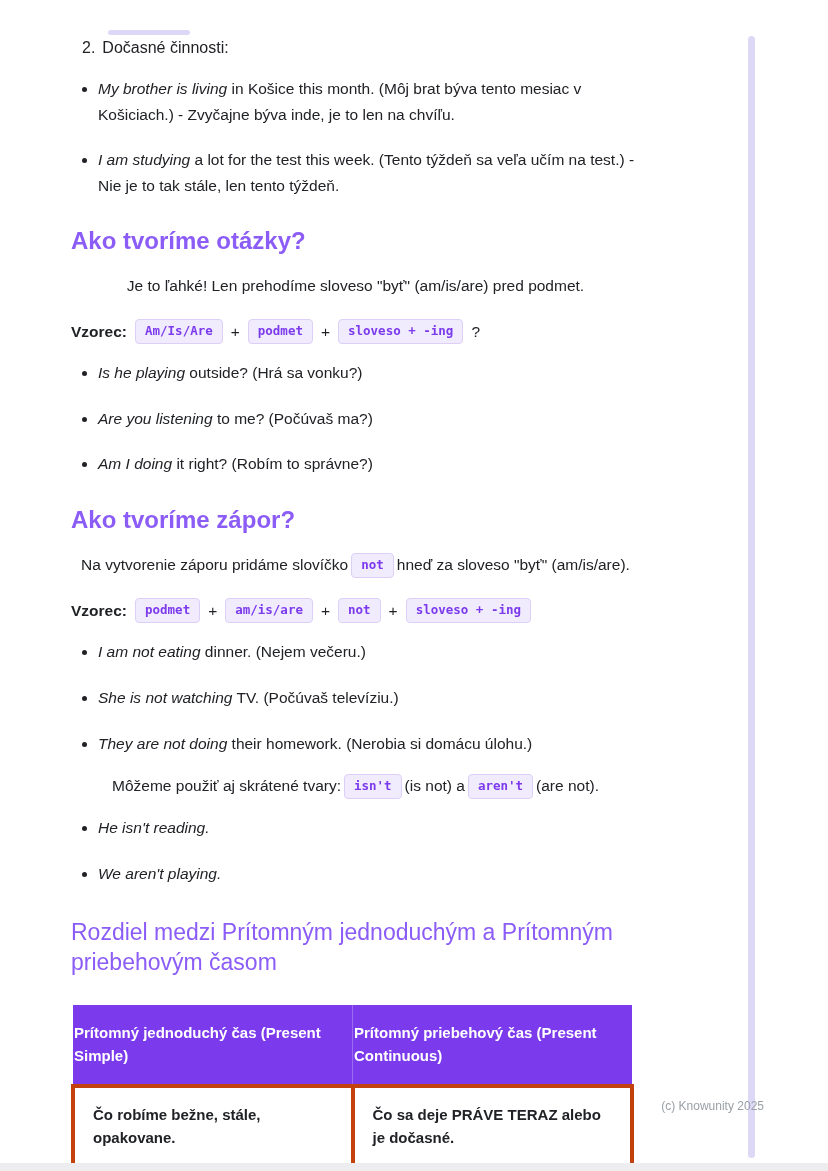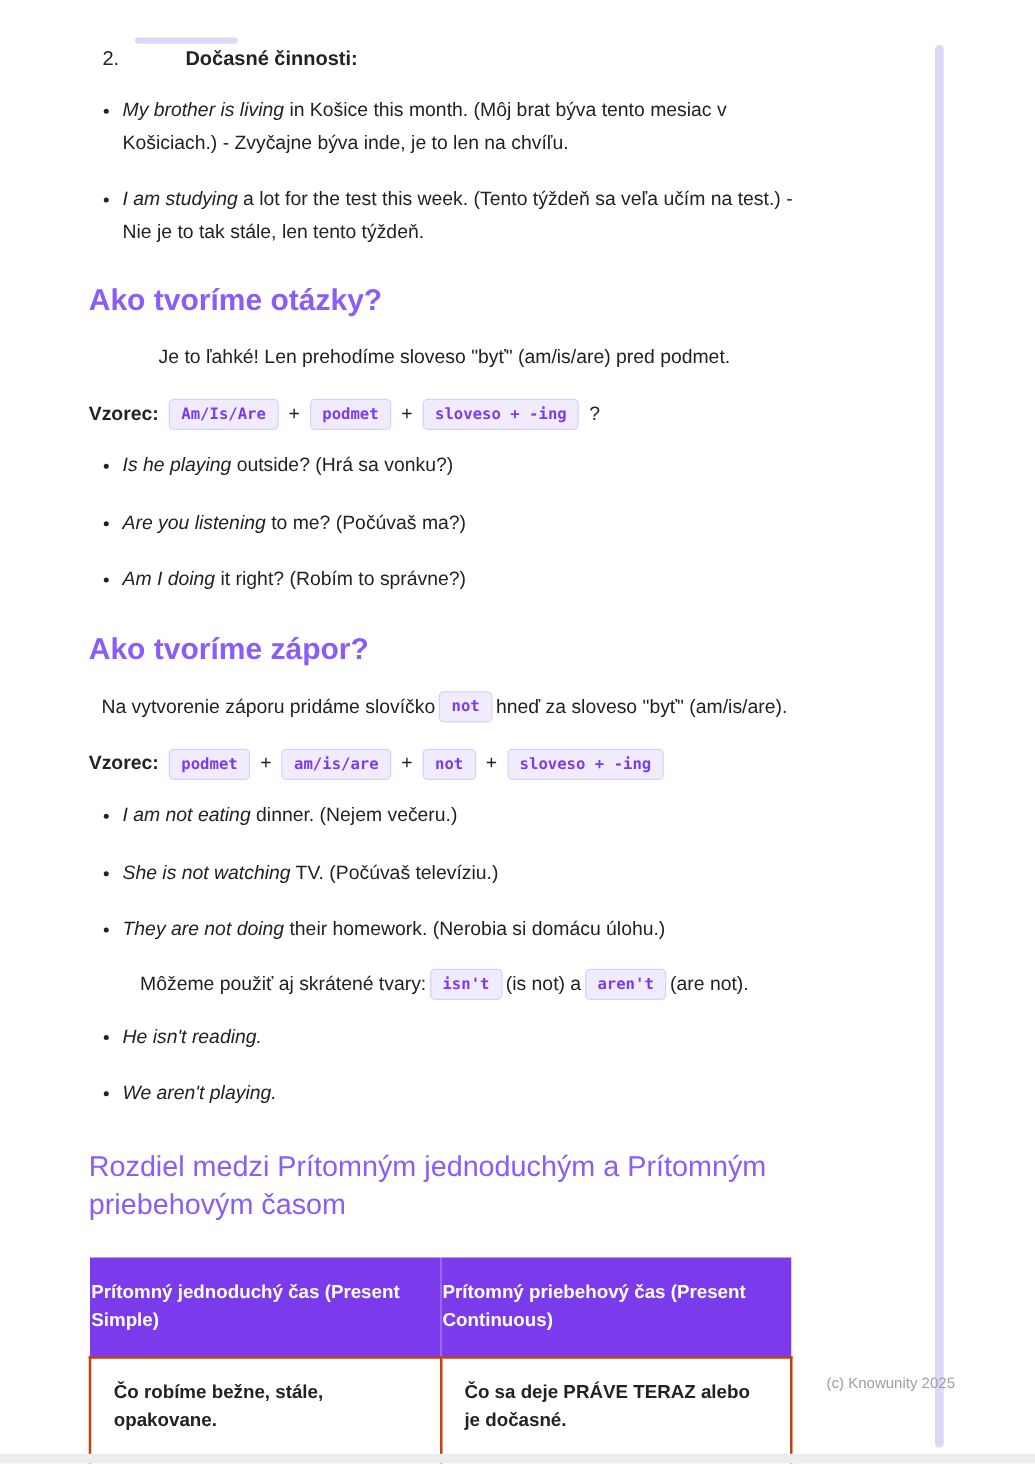--- a/index.html
+++ b/index.html
@@ -15,38 +15,38 @@
   *{box-sizing:border-box;margin:0;padding:0;}
   html,body{background:#fff;}
   body{font-family:"Liberation Sans",sans-serif;color:var(--text-color);}
   .page{position:relative;width:828px;height:1171px;background:#fff;overflow:hidden;}
   .top-accent{position:absolute;left:108px;top:30px;width:82px;height:5px;border-radius:3px;background:var(--accent-bar);}
   .right-accent{position:absolute;left:748px;top:36px;width:7px;height:1122px;border-radius:4px;background:var(--accent-bar);}
   .bottom-band{position:absolute;left:0;bottom:0;width:828px;height:8px;background:#ededf0;z-index:5;}
   .content{position:absolute;left:71px;top:36px;width:569px;}
   .numbered-item{padding-left:11px;font-size:16px;line-height:1.5;}
   .numbered-item .num{margin-right:7px;}
-  .numbered-item .num-title{font-weight:700;margin-left:46px;}
+  .numbered-item .num-title{font-weight:400;}
   ul.bullets{margin:16px 0 0;padding-left:27px;list-style:disc;}
   ul.bullets li{font-size:15.5px;line-height:1.65;}
   ul.bullets li + li{margin-top:20px;}
   h2.section{margin:28px 0 0;font-size:24px;line-height:1.25;font-weight:700;color:var(--heading-color);}
   h2.big{margin:30px 0 0;font-size:23px;line-height:1.32;font-weight:400;color:var(--heading-color);}
   p.body-text{margin:18px 0 0;font-size:15.5px;line-height:1.6;text-align:center;}
   p.formula{margin:20px 0 0;display:flex;align-items:center;gap:8px;font-size:15.5px;flex-wrap:wrap;}
   p.formula strong{font-weight:700;}
   .chip{display:inline-block;font-family:"DejaVu Sans Mono","Liberation Mono",monospace;
         font-size:12.5px;font-weight:bold;color:var(--chip-text);background:var(--chip-bg);
         border:1px solid var(--chip-border);border-radius:4px;padding:3px 9px 4px;line-height:1.3;}
   p.body-text .chip{margin:0 3px;vertical-align:1px;}
   table.compare{border-collapse:collapse;width:563px;margin-top:28px;table-layout:fixed;}
   table.compare th{background:var(--table-header-bg);color:#fff;text-align:left;font-size:15px;
         font-weight:700;padding:17px 1px;line-height:1.5;vertical-align:middle;width:50%;}
   table.compare th + th{border-left:1px solid rgba(255,255,255,0.25);}
-  table.compare td{border:2px solid #c2410c;font-size:15px;font-weight:700;
+  table.compare td{border:4px solid #c2410c;font-size:15px;font-weight:700;
         padding:16px 18px;line-height:1.5;vertical-align:middle;background:#fff;}
   table.compare tr.partial td{height:38px;padding:0;border-bottom:none;}
   .copyright{position:absolute;top:1099px;right:64px;font-size:12px;color:var(--muted);}
 </style>
 </head>
 <body>
 
 <div class="page">
 
   <div class="top-accent"></div>

